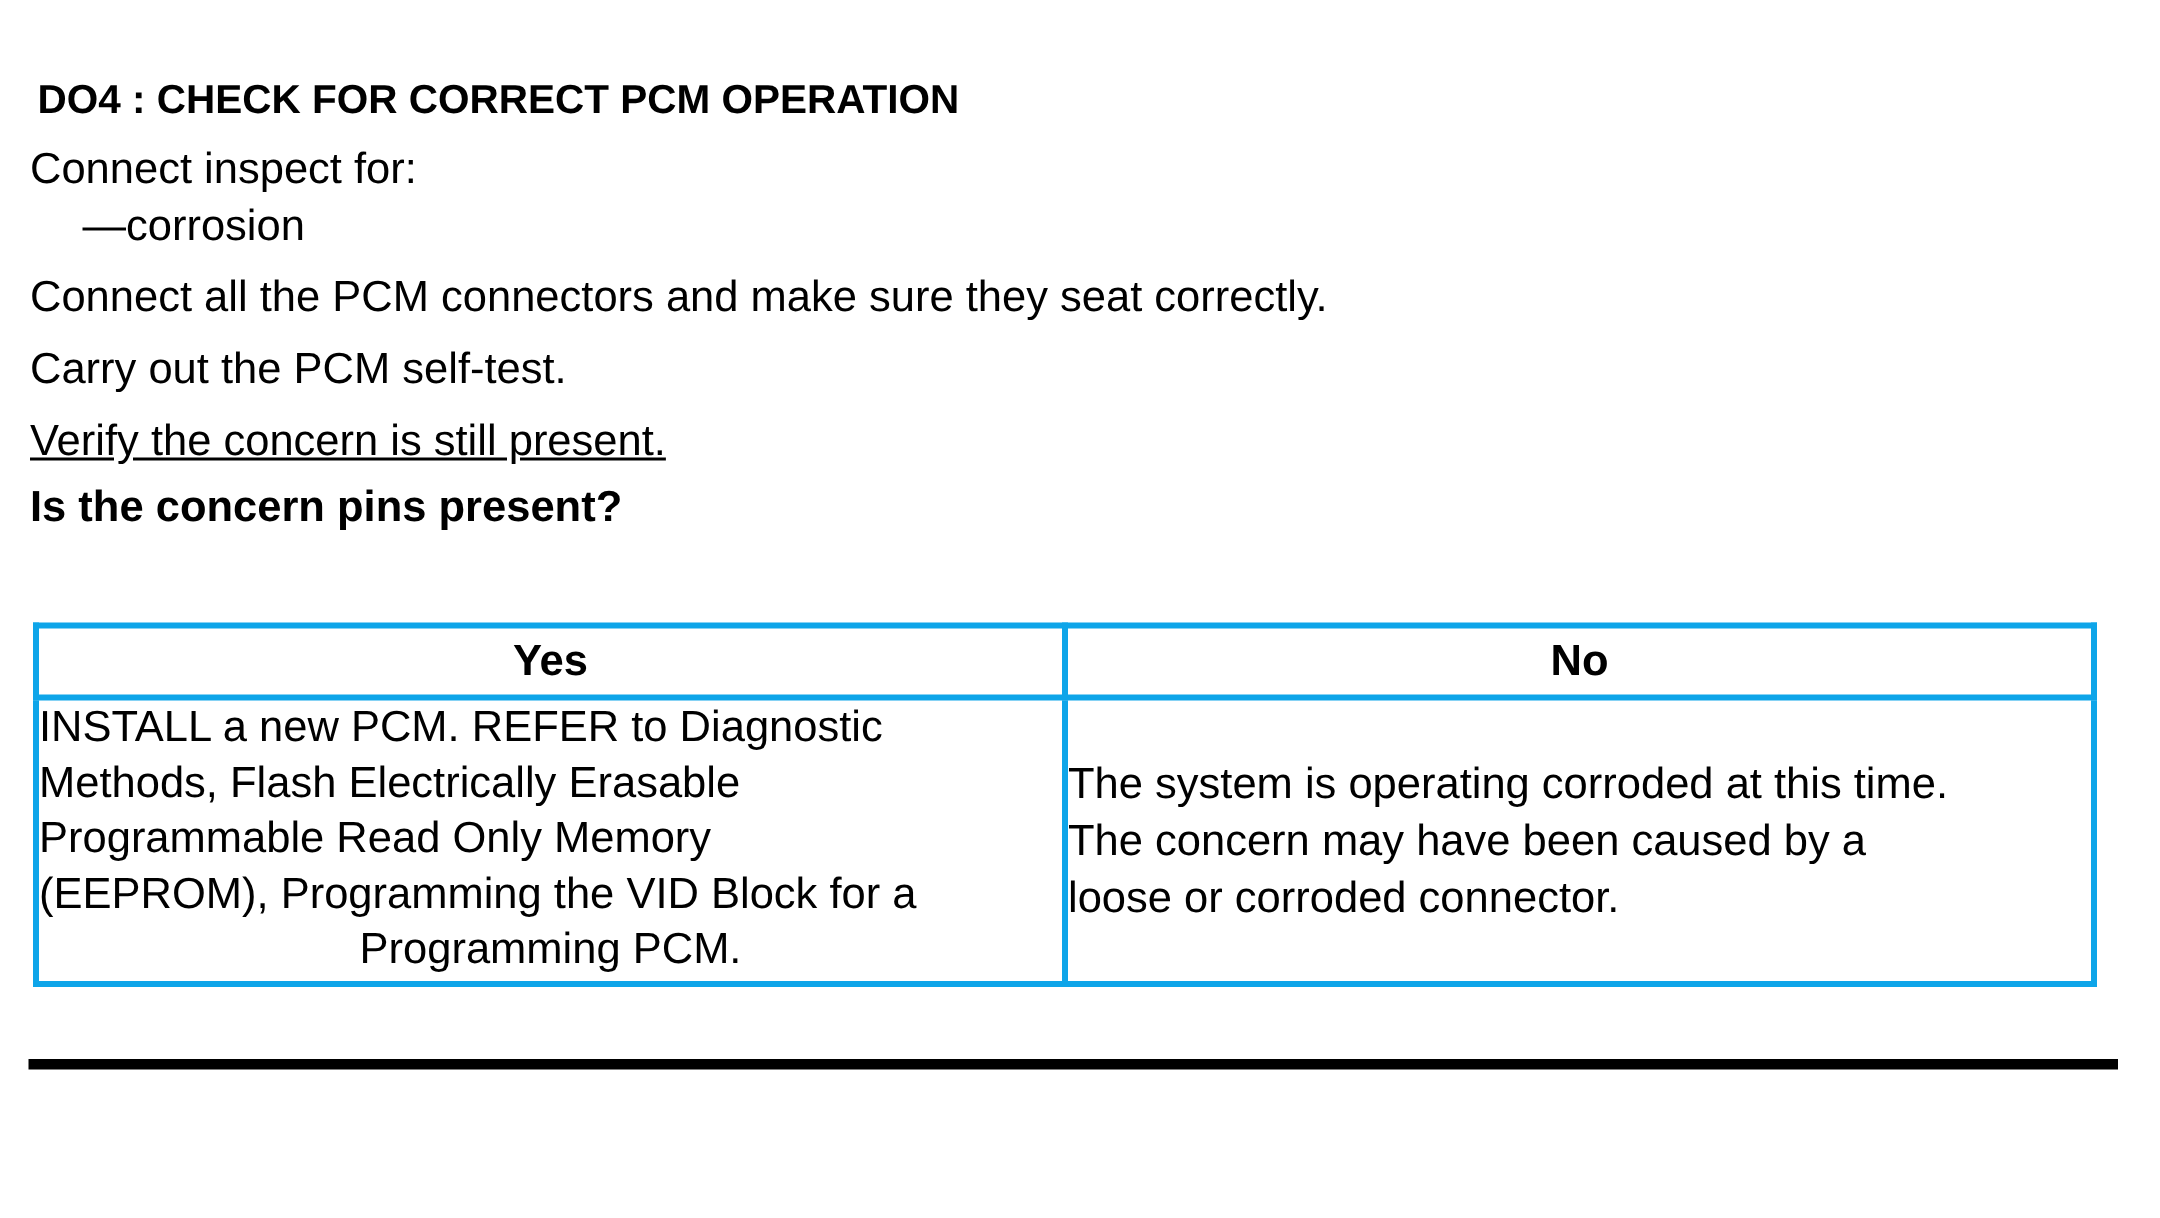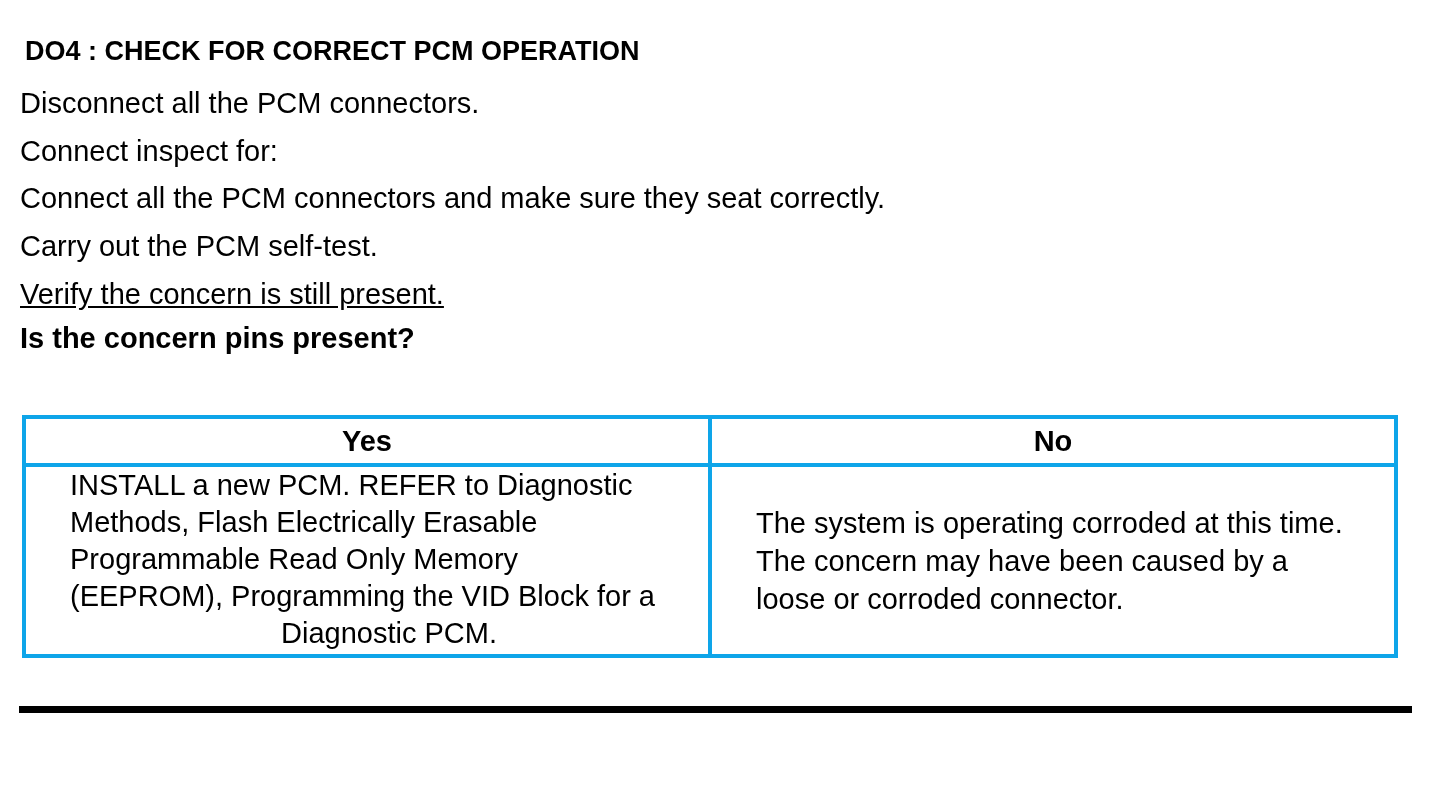--- a/index.html
+++ b/index.html
@@ -8,21 +8,21 @@
     width: 1440px;
     height: 812px;
     background: #ffffff;
     color: #000000;
     font-family: "Liberation Sans", sans-serif;
     overflow: hidden;
   }
   .page {
     width: 1440px;
     height: 812px;
-    padding: 37px 14px 0 20px;
+    padding: 52px 14px 0 20px;
   }
   .doc-title {
     font-size: 27px;
     font-weight: bold;
     line-height: 28px;
     margin: 0 0 0 5px;
     white-space: nowrap;
   }
   .line {
     font-size: 29px;
@@ -64,42 +64,42 @@
   td.yes-cell {
     vertical-align: top;
     padding: 3px 2px 0 4px;
     line-height: 37px;
   }
   td.no-cell {
     vertical-align: middle;
     padding-left: 7px;
     line-height: 38px;
   }
-  .cell-line { white-space: nowrap; margin-left: 44px; }
+  .cell-line { white-space: nowrap; }
   .cell-line.center-line { text-align: center; white-space: nowrap; }
   .bottom-rule {
     margin-top: 48px;
     margin-left: -1px;
     width: 1393px;
     height: 7px;
     background: #000000;
   }
 </style>
 </head>
 <body>
 
 <div class="page">
 
   <h1 class="doc-title">DO4 : CHECK FOR CORRECT PCM OPERATION</h1>
 
-  <p class="line mt-p1">Disconnect all the PCM connectors.</p>
 
   <p class="line mt-p2">Connect inspect for:</p>
 
 
+  <p class="line bullet">—corrosion</p>
 
   <p class="line mt-p3">Connect all the PCM connectors and make sure they seat correctly.</p>
 
   <p class="line mt-p4">Carry out the PCM self-test.</p>
 
   <p class="line mt-p5">Verify the concern is still present.</p>
 
   <p class="line question">Is the concern pins present?</p>
 
   <table class="decision">
@@ -113,21 +113,21 @@
         <th>No</th>
       </tr>
     </thead>
     <tbody>
       <tr>
         <td class="yes-cell">
           <div class="cell-line">INSTALL a new PCM. REFER to Diagnostic</div>
           <div class="cell-line">Methods, Flash Electrically Erasable</div>
           <div class="cell-line">Programmable Read Only Memory</div>
           <div class="cell-line">(EEPROM), Programming the VID Block for a</div>
-          <div class="cell-line center-line">Diagnostic PCM.</div>
+          <div class="cell-line center-line">Programming PCM.</div>
         </td>
         <td class="no-cell">
           <div class="cell-line">The system is operating corroded at this time.</div>
           <div class="cell-line">The concern may have been caused by a</div>
           <div class="cell-line">loose or corroded connector.</div>
         </td>
       </tr>
     </tbody>
   </table>
 

